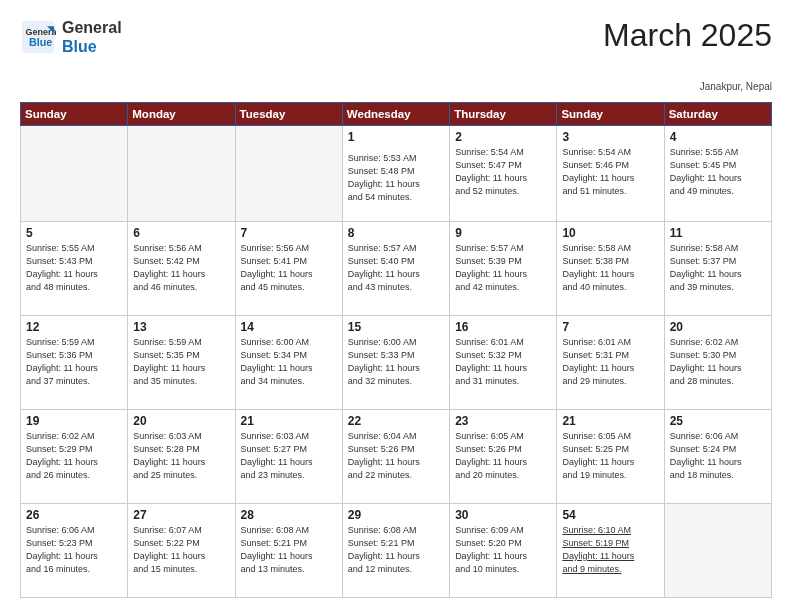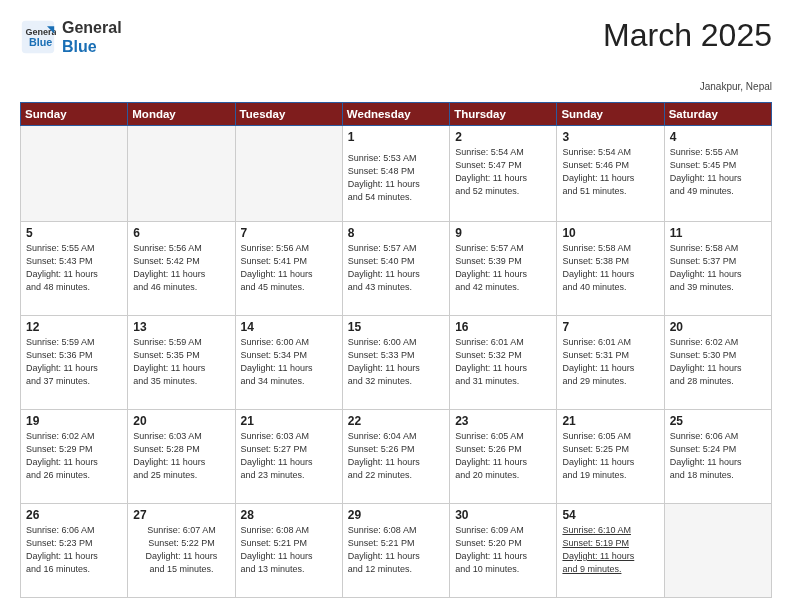--- a/index.html
+++ b/index.html
@@ -321,21 +321,21 @@
         <tr>
           <td>
             <span class="day-num">26</span>
             <div class="day-info" style="white-space: pre-line;">Sunrise: 6:06 AM
 Sunset: 5:23 PM
 Daylight: 11 hours
 and 16 minutes.</div>
           </td>
           <td>
             <span class="day-num">27</span>
-            <div class="day-info" style="white-space: pre-line; text-align: center;">Sunrise: 6:07 AM
+            <div class="day-info" style="white-space: pre-line;">Sunrise: 6:07 AM
 Sunset: 5:22 PM
 Daylight: 11 hours
 and 15 minutes.</div>
           </td>
           <td>
             <span class="day-num">28</span>
             <div class="day-info" style="white-space: pre-line;">Sunrise: 6:08 AM
 Sunset: 5:21 PM
 Daylight: 11 hours
 and 13 minutes.</div>

